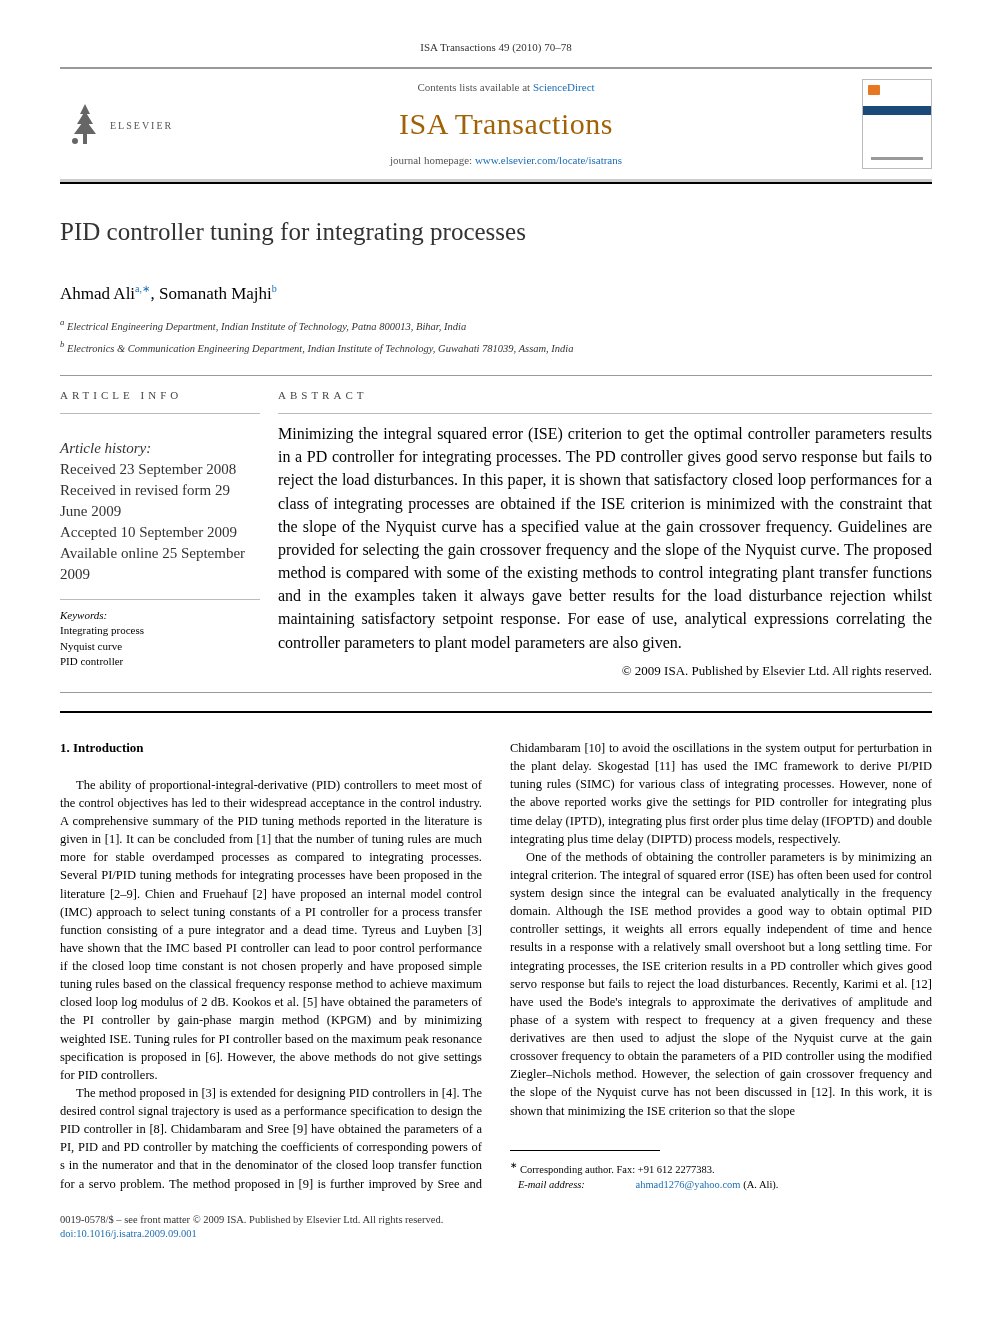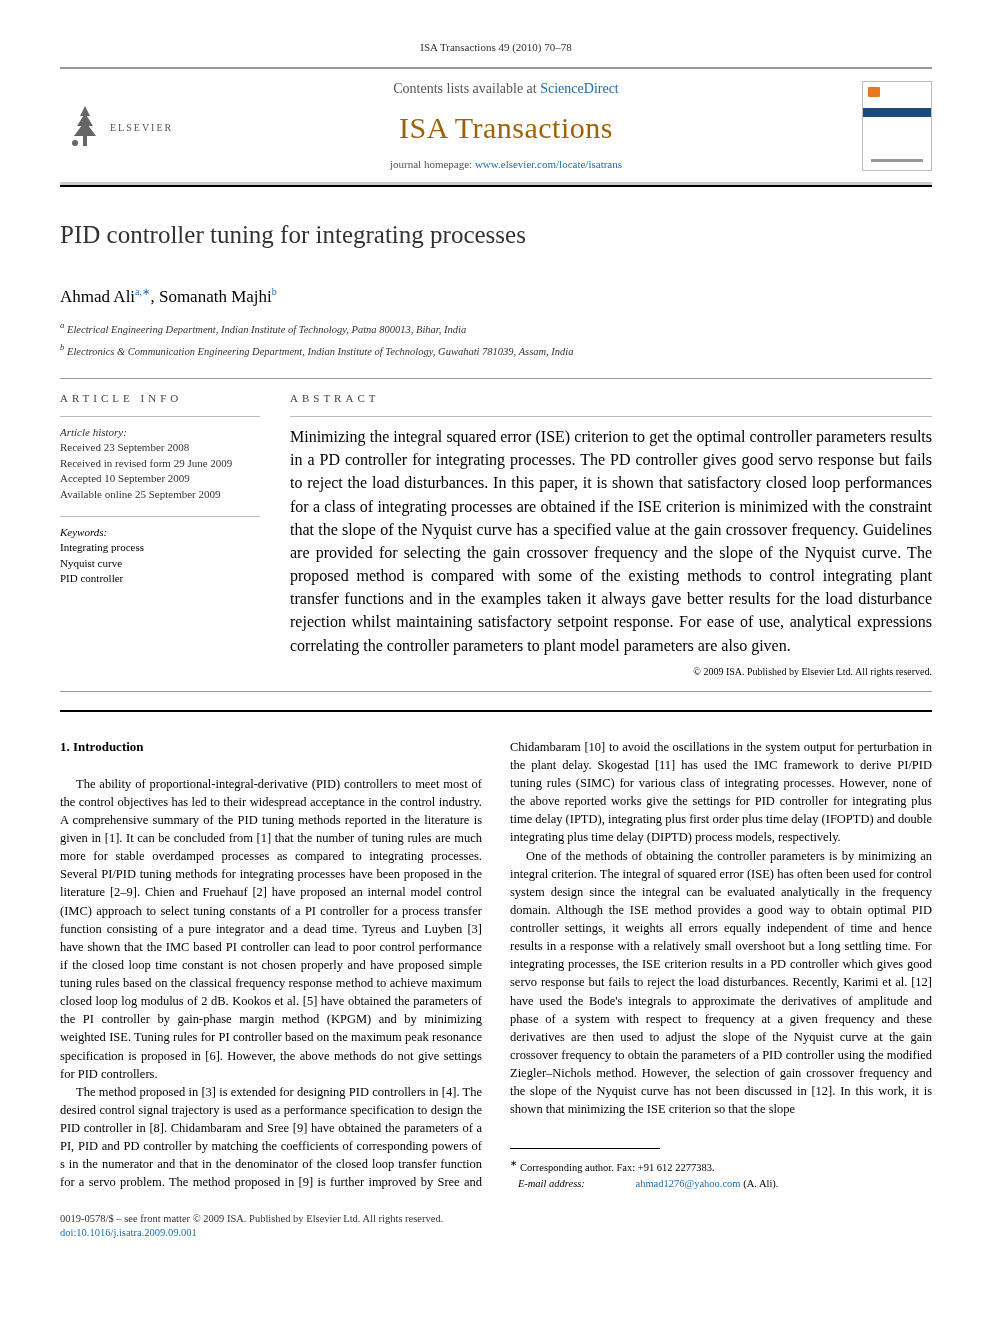--- a/index.html
+++ b/index.html
@@ -39,21 +39,21 @@
     .tree-logo svg { width: 50px; height: 50px; }
     .elsevier-text { font-size: 10px; letter-spacing: 2px; color: #555; margin-top: 4px; }
     .banner-center {
       flex: 1;
       text-align: center;
       display: flex;
       flex-direction: column;
       align-items: center;
       gap: 8px;
     }
-    .contents-line { font-size: 14px; color: #555; }
+    .contents-line { font-size: 11px; color: #555; }
     .contents-line a { color: #1a6db5; text-decoration: none; }
     .journal-name { font-size: 30px; font-weight: normal; color: #a16207; letter-spacing: 0.5px; }
     .homepage-line { font-size: 11px; color: #555; }
     .homepage-line a { color: #1a6db5; text-decoration: none; }
     .cover-thumb {
       width: 70px; height: 90px;
       border: 1px solid #bbb;
       background: linear-gradient(#fff 0%, #fff 30%, #1a4a7a 30%, #1a4a7a 40%, #fff 40%);
       position: relative;
     }
@@ -76,41 +76,41 @@
       font-size: 25px;
       font-weight: normal;
       margin: 30px 0 33px;
       color: #333;
     }
     .authors { font-size: 17px; margin-bottom: 10px; }
     .authors sup { font-size: 10px; color: #1a6db5; }
     .affiliations { font-size: 10.5px; font-style: italic; color: #333; margin-bottom: 4px; }
     .info-abstract-row {
       display: flex;
-      gap: 30px;
+      gap: 18px;
       margin: 18px 0;
       border-top: 1px solid #999;
       border-bottom: 1px solid #999;
       padding: 0;
     }
     .col-left { width: 200px; padding: 12px 0; }
     .col-right { flex: 1; padding: 12px 0; }
     .section-label {
       font-size: 11px;
       letter-spacing: 4px;
       color: #444;
       margin-bottom: 10px;
       text-transform: uppercase;
     }
-    .history-block { border-top: 1px solid #bbb; padding-top: 8px; font-size: 11px; color: #333; }
+    .history-block { border-top: 1px solid #bbb; padding-top: 24px; font-size: 15px; color: #333; }
     .history-block em { font-style: italic; }
     .keywords-block { margin-top: 14px; border-top: 1px solid #bbb; padding-top: 8px; font-size: 11px; }
     .keywords-block em { font-style: italic; }
     .abstract-text { font-size: 16px; text-align: justify; line-height: 1.45; }
-    .copyright-line { text-align: right; font-size: 10px; margin-top: 8px; }
+    .copyright-line { text-align: right; font-size: 13px; margin-top: 8px; }
     .body-columns {
       column-count: 2;
       column-gap: 28px;
       margin-top: 26px;
       font-size: 12.5px;
       text-align: justify;
       line-height: 1.45;
     }
     .body-columns h2 { font-size: 13px; font-weight: bold; margin-bottom: 18px; }
     .body-columns p { text-indent: 16px; }

